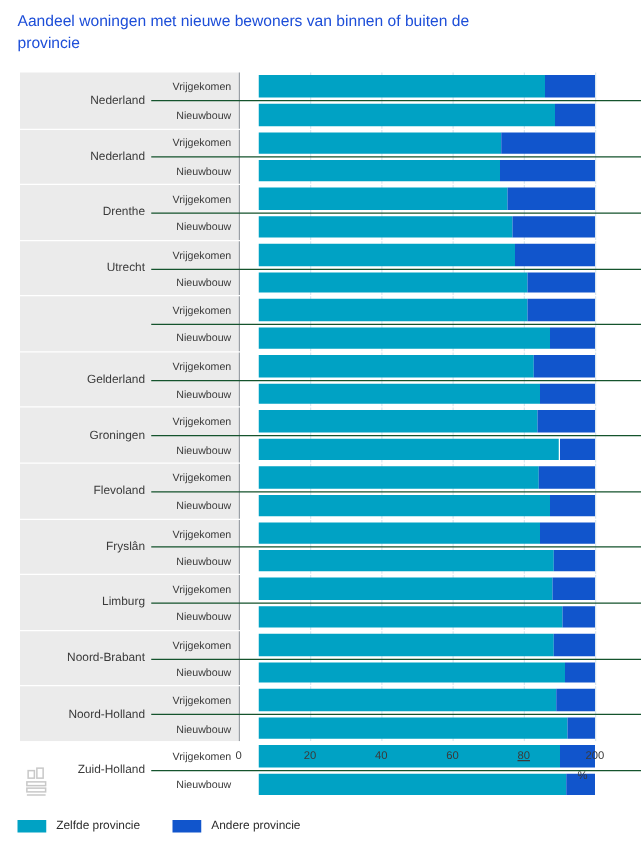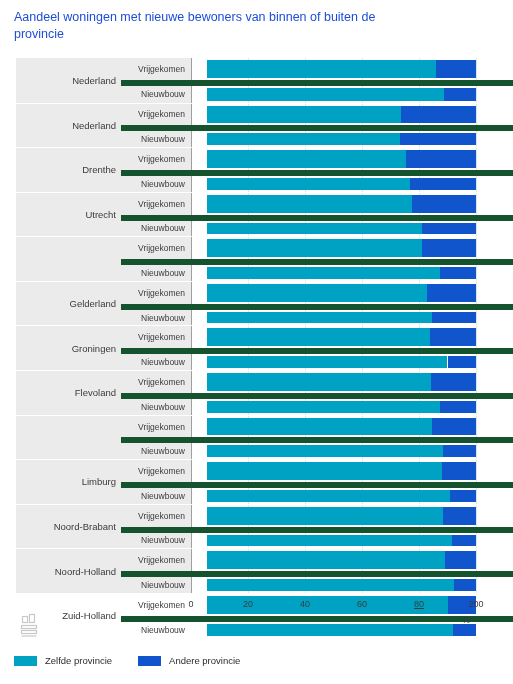--- a/index.html
+++ b/index.html
@@ -101,21 +101,21 @@
     left: 105px;
     right: 0;
     top: 0;
     height: 100%;
   }
   .subrow {
     position: relative;
     height: 50%;
     box-sizing: border-box;
   }
-  .subrow + .subrow { border-top: 6px solid #14532d; }
+  .subrow + .subrow { border-top: 1px solid #14532d; }
 
   .sub-label {
     position: absolute;
     left: 0;
     top: 0;
     width: 70px;
     height: 100%;
     display: flex;
     align-items: center;
     justify-content: flex-end;
@@ -360,20 +360,21 @@
           <div class="subrow">
             <div class="sub-label">Nieuwbouw</div>
             <div class="bar-track">
               <div class="seg same" title="Zelfde provincie: 86.6%" style="width: 86.6%; background: rgb(0, 162, 196);"></div>
               <div class="seg other" title="Andere provincie: 13.4%" style="width: 13.4%; background: rgb(17, 85, 204);"></div>
             </div>
           </div>
         </div>
       </div>
       <div class="group">
+        <div class="group-name">Fryslân</div>
         <div class="subrows">
           <div class="subrow">
             <div class="sub-label">Vrijgekomen</div>
             <div class="bar-track">
               <div class="seg same" title="Zelfde provincie: 83.6%" style="width: 83.6%; background: rgb(0, 162, 196);"></div>
               <div class="seg other" title="Andere provincie: 16.4%" style="width: 16.4%; background: rgb(17, 85, 204);"></div>
             </div>
           </div>
           <div class="subrow">
             <div class="sub-label">Nieuwbouw</div>

